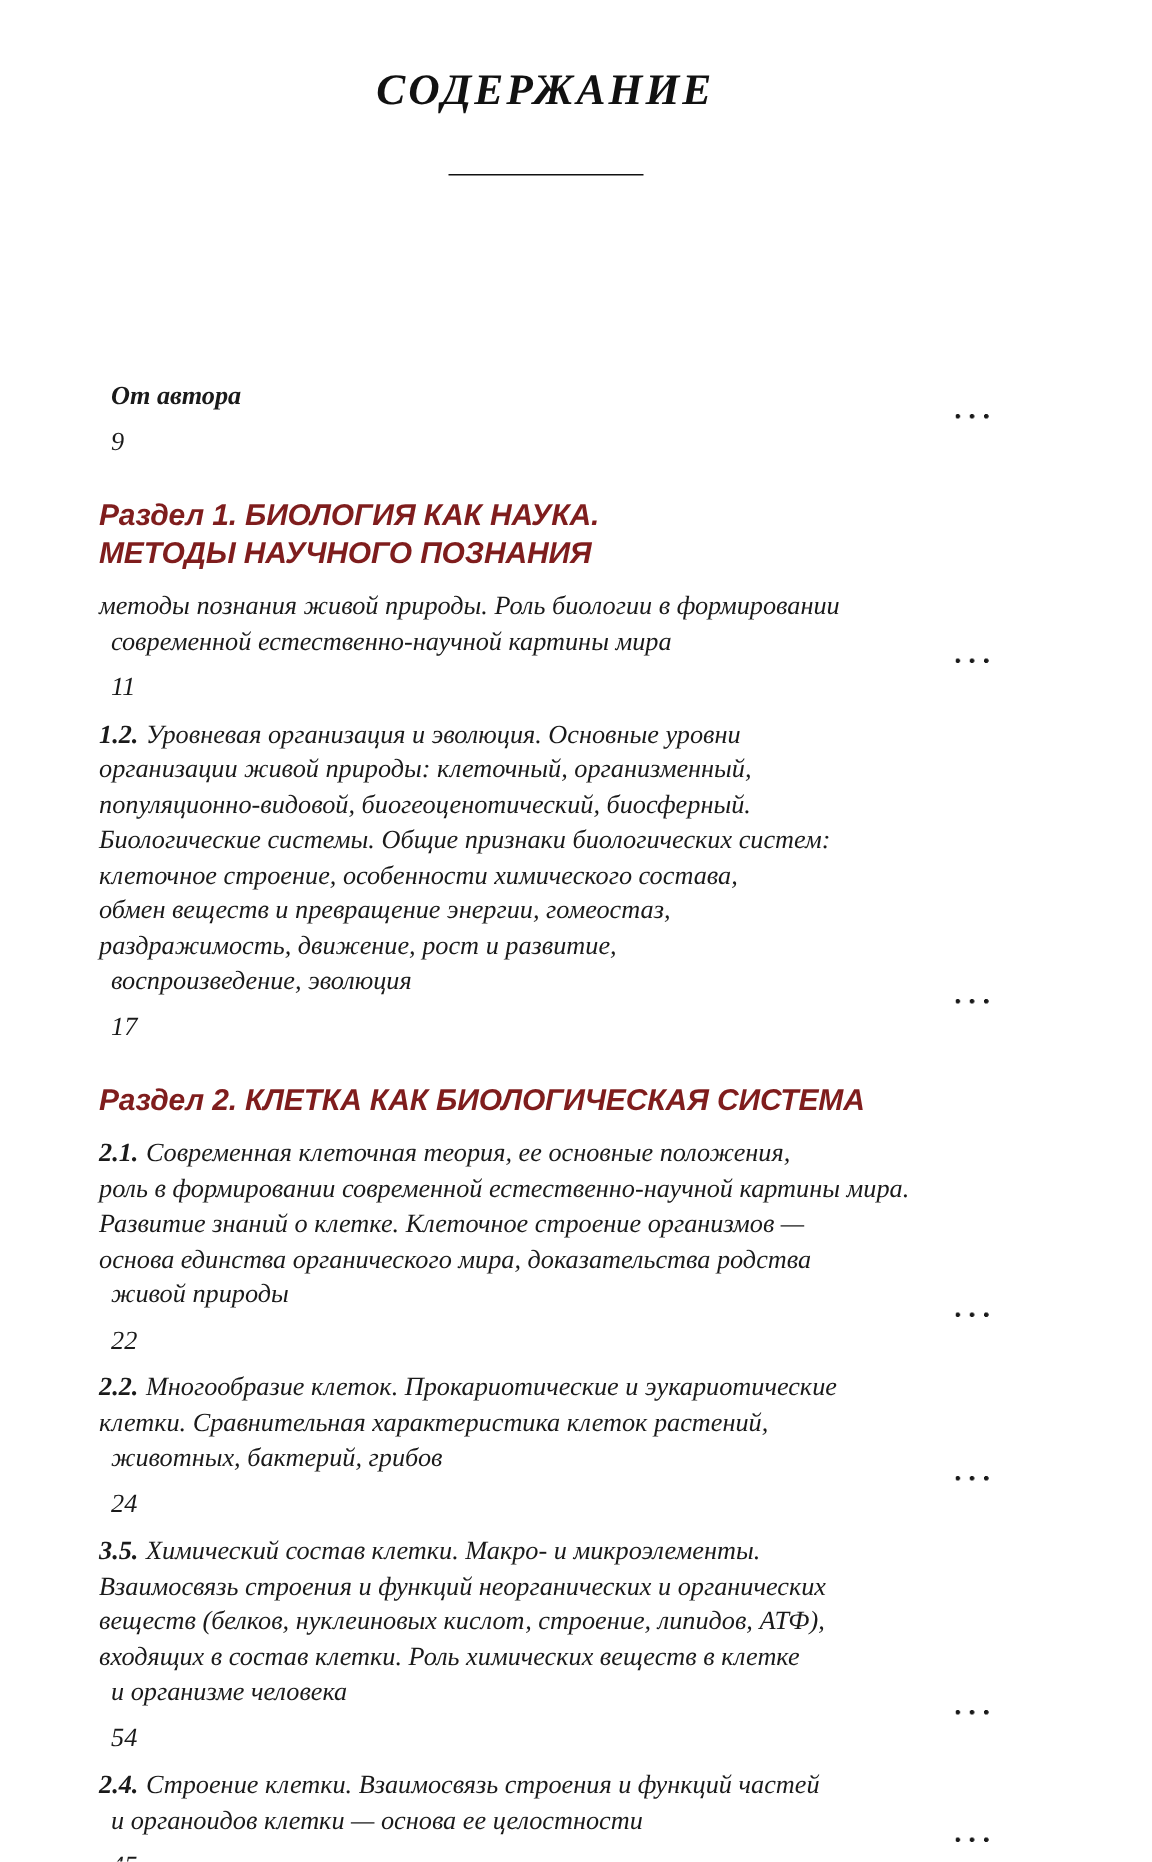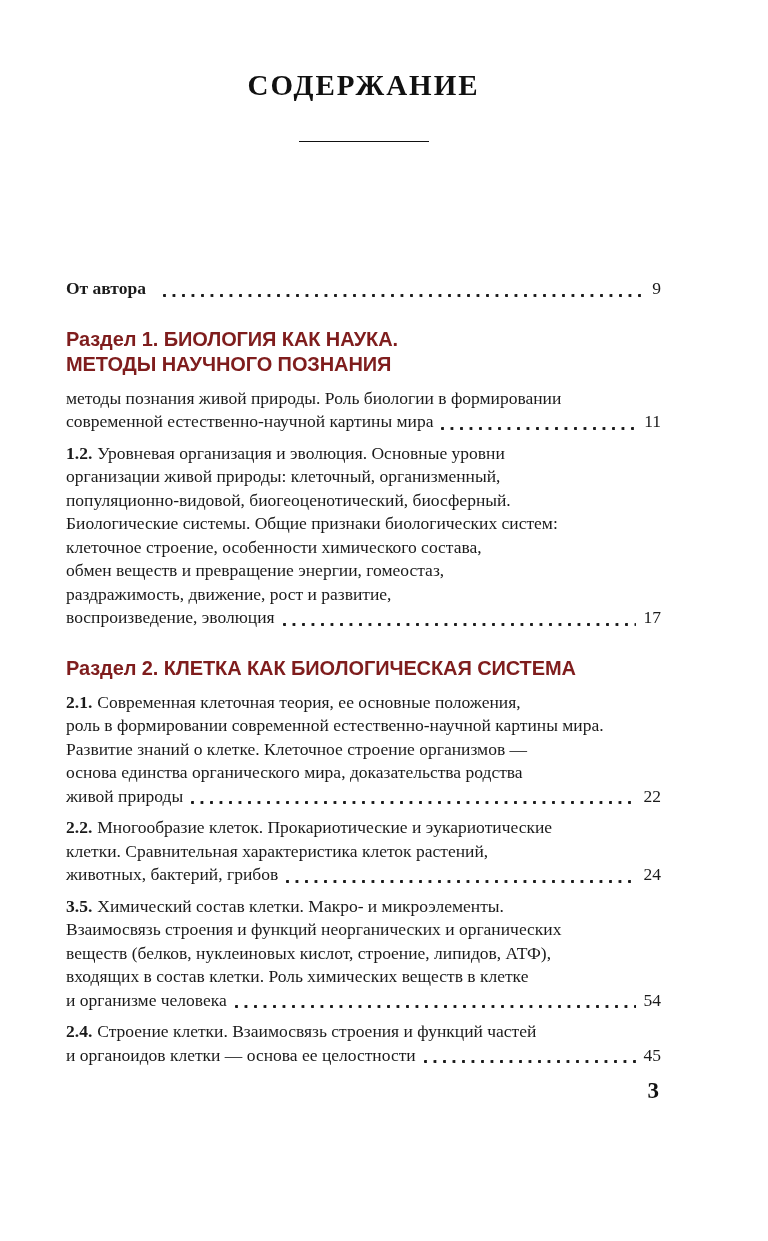--- a/index.html
+++ b/index.html
@@ -11,21 +11,22 @@
     width: 768px;
     height: 1241px;
     color: #1a1a1a;
     font-family: "Liberation Serif", serif;
     overflow: hidden;
   }
   .page {
     box-sizing: border-box;
     width: 768px;
     height: 1241px;
-    padding-top: 68px;
+    padding-top: 43px;
+    font-style: italic;
   }
   .column {
     width: 595px;
     margin-left: 66px;
   }
   .doc-title {
     margin: 0;
     text-align: center;
     font-weight: 700;
     font-size: 29px;
@@ -55,20 +56,21 @@
   }
   .toc-entry { margin-top: 8px; }
   .toc-line { white-space: nowrap; }
   .num {
     font-weight: 700;
     padding-right: 5px;
   }
   .toc-line.lastline {
     display: flex;
     align-items: baseline;
+    flex-direction: column;
   }
   .lastline .txt { flex: 0 0 auto; }
   .leader {
     flex: 1 1 auto;
     min-width: 24px;
     align-self: flex-end;
     height: 3px;
     margin: 0 0 4px 8px;
     background-image: radial-gradient(circle at 1.5px 1.5px, #1a1a1a 1.35px, rgba(0,0,0,0) 1.75px);
     background-size: 9.5px 3px;

